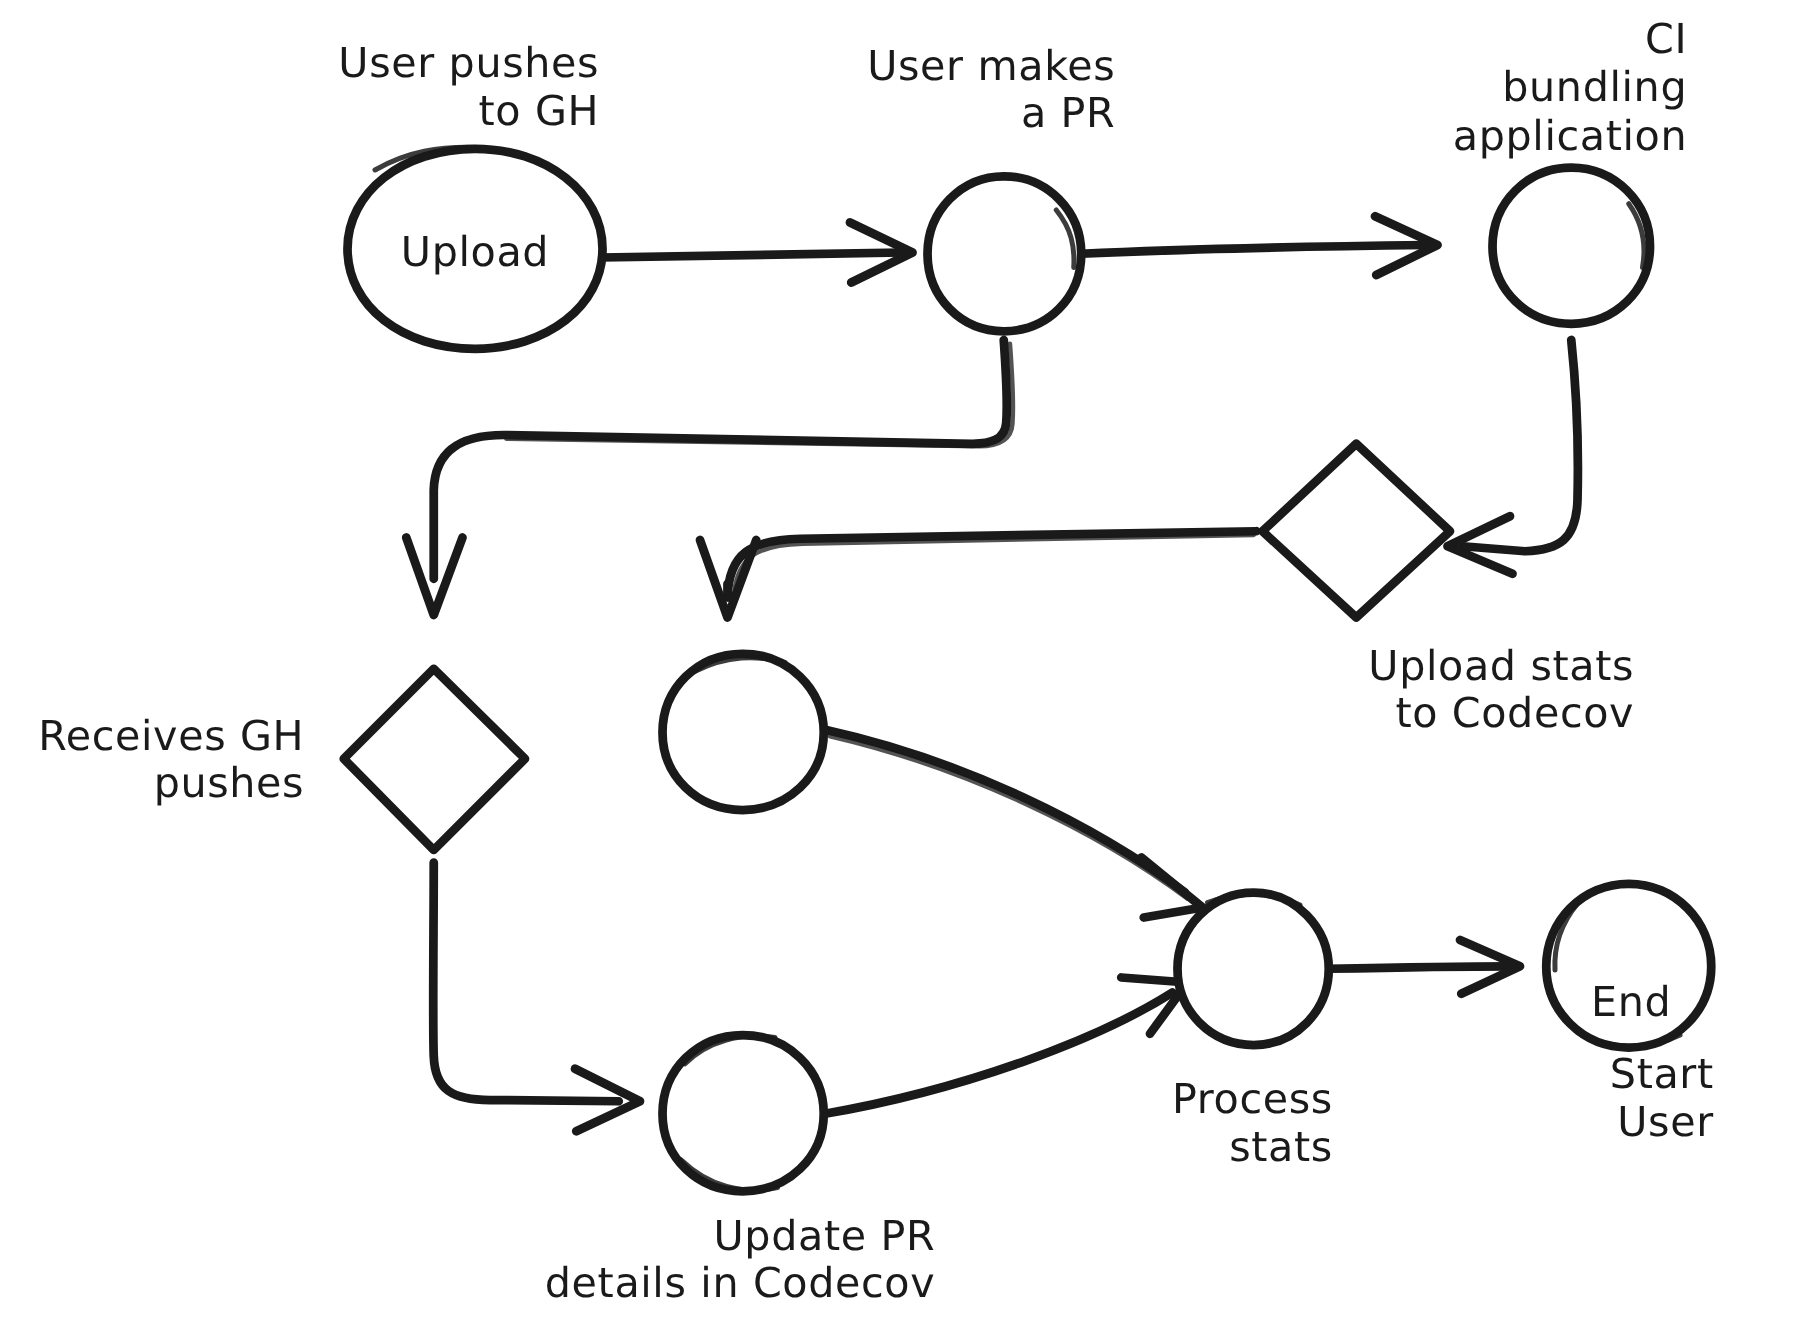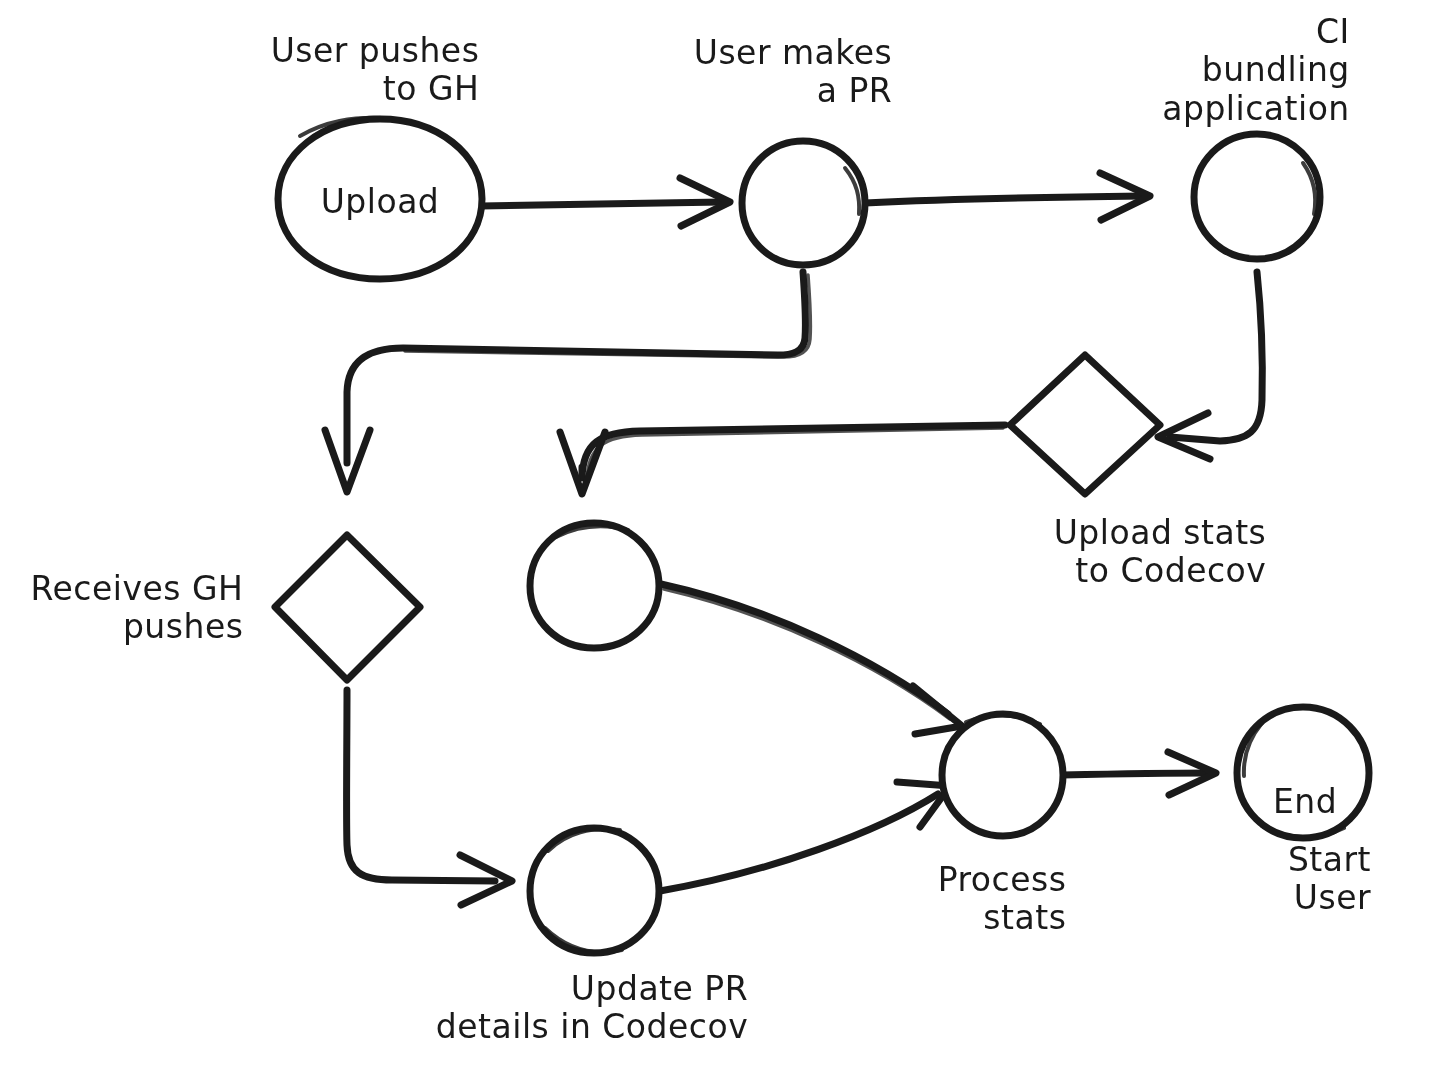--- a/index.html
+++ b/index.html
@@ -217,21 +217,21 @@
   <div class="nodetext" style="left:380px; top:202px;">Upload</div>
   <div class="labeltext" style="left:375px; top:70px;">User pushes
 to GH</div>
 
   <div class="labeltext" style="left:793px; top:72px;">User makes
 a PR</div>
 
   <div class="labeltext" style="left:1256px; top:70px;">CI bundling
 application</div>
 
-  <div class="labeltext" style="left:1160px; top:552px;">Upload stats
+  <div class="labeltext" style="left:1201px; top:552px;">Upload stats
 to Codecov</div>
 
   <div class="labeltext" style="left:137px; top:608px;">Receives GH
 pushes</div>
 
 
   <div class="labeltext" style="left:592px; top:1008px;">Update PR
 details in Codecov</div>
 
   <div class="labeltext" style="left:1002px; top:899px;">Process

